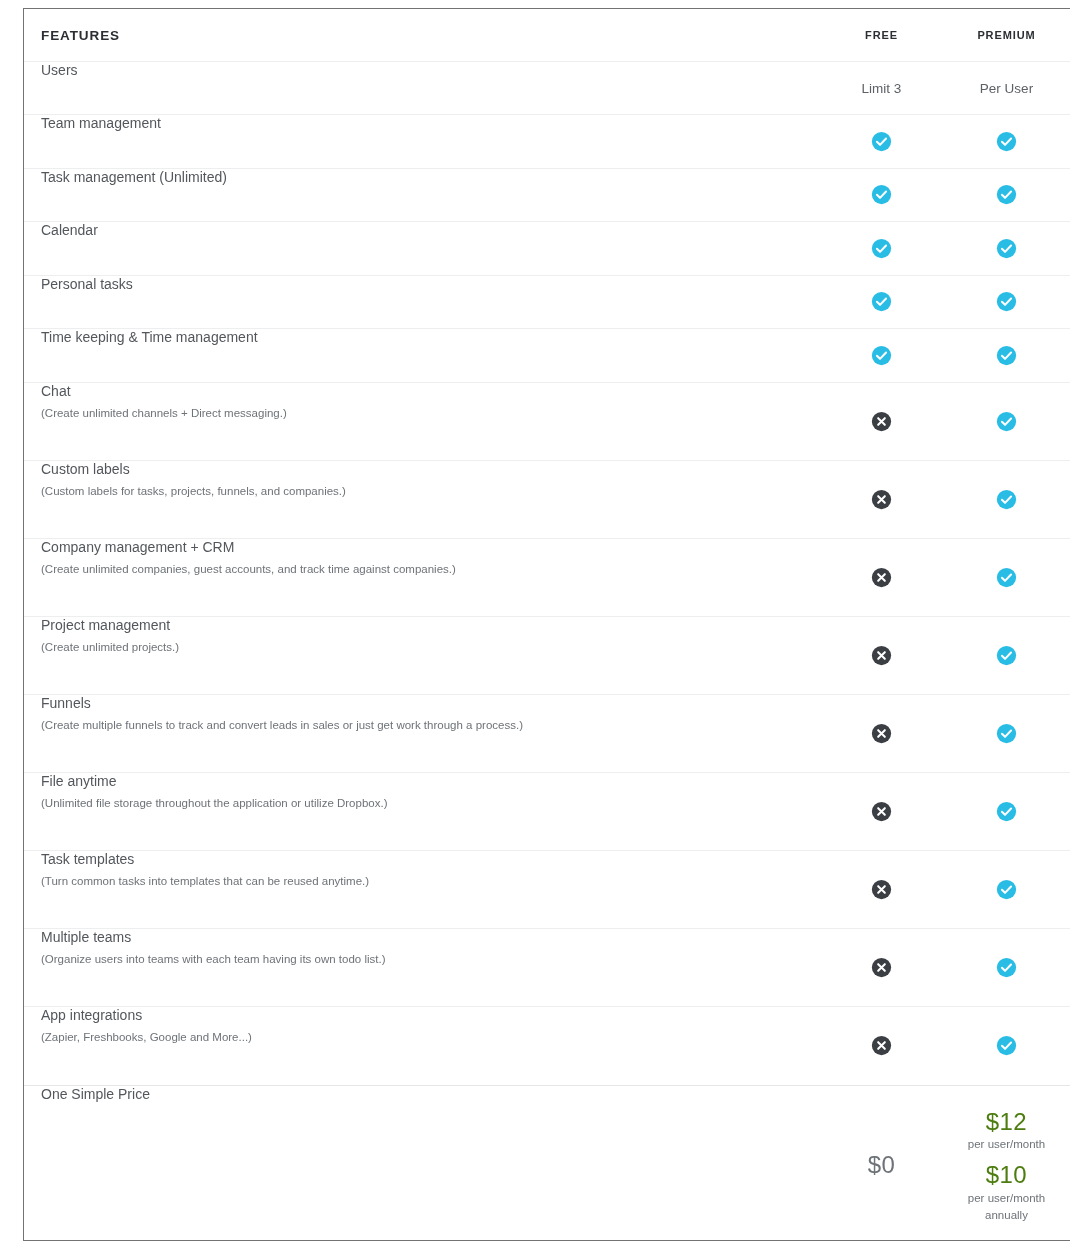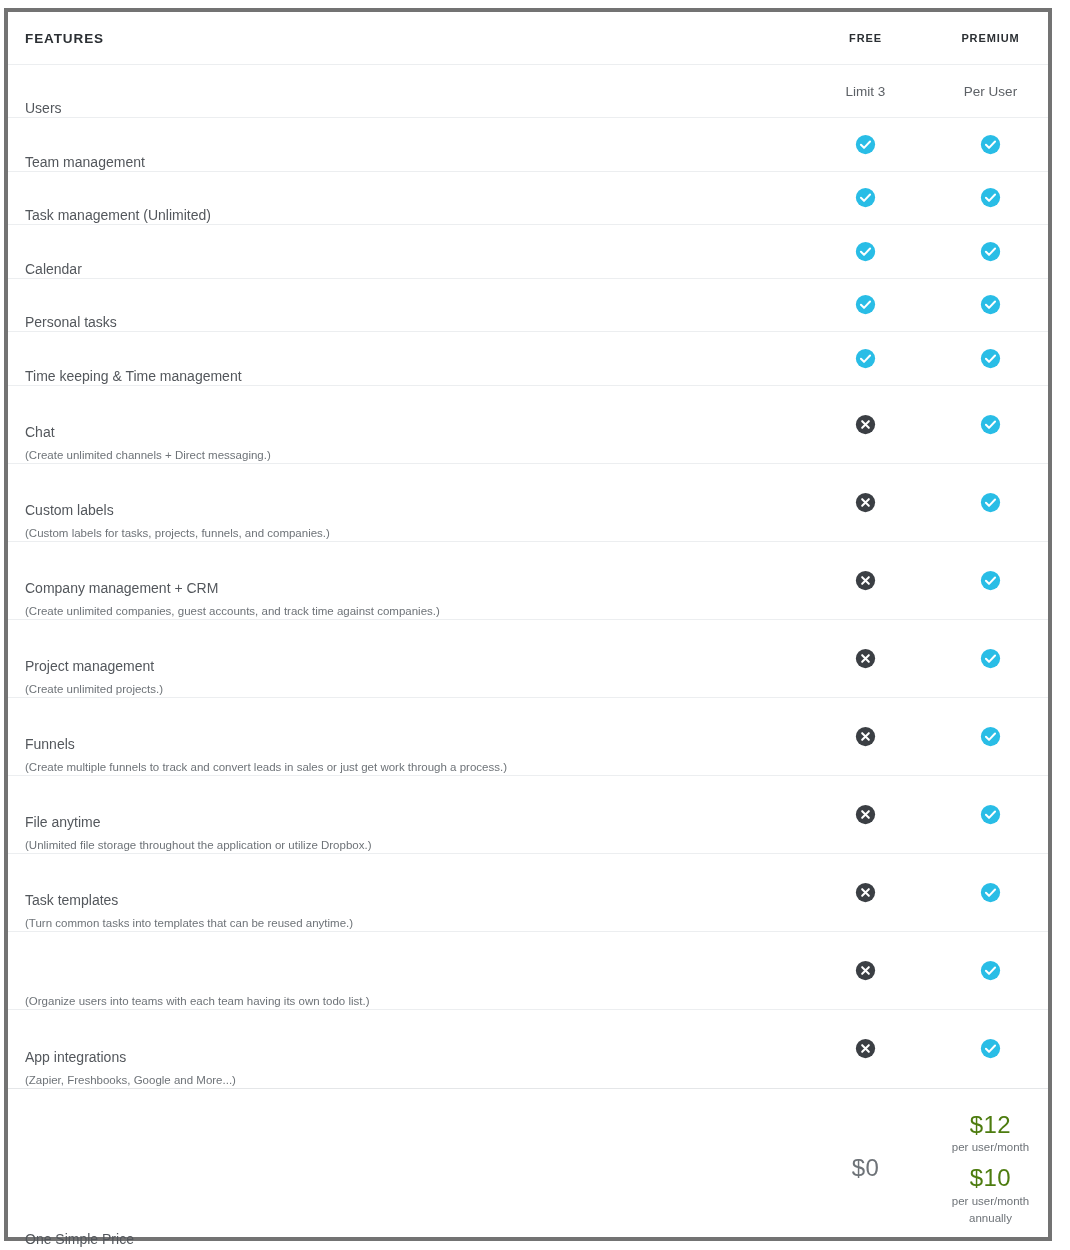--- a/index.html
+++ b/index.html
@@ -9,45 +9,45 @@
   }
   body {
     width: 1070px;
     height: 1250px;
     font-family: "Liberation Sans", "DejaVu Sans", sans-serif;
     -webkit-font-smoothing: antialiased;
   }
 
   .pricing-wrap {
     position: absolute;
-    left: 4px;
+    left: 23px;
     top: 8px;
     width: 1048px;
     height: 1233px;
     box-sizing: border-box;
-    border: 4px solid #737373;
+    border: 1px solid #737373;
     background: #ffffff;
   }
 
   .prow {
     display: flex;
     align-items: stretch;
     border-bottom: 1px solid #eceef0;
     box-sizing: border-box;
   }
   .prow:last-child { border-bottom: none; }
 
   .c-feature {
     flex: 0 0 795px;
     width: 795px;
     box-sizing: border-box;
     padding-left: 17px;
     display: flex;
     flex-direction: column;
-    justify-content: flex-end;
+    justify-content: flex-start;
   }
   .c-free, .c-prem {
     flex: 0 0 auto;
     box-sizing: border-box;
     display: flex;
     flex-direction: column;
     align-items: center;
     justify-content: center;
     text-align: center;
   }
@@ -415,20 +415,21 @@
           <span class="icon">
             <svg width="21" height="21" viewBox="0 0 24 24">
               <circle cx="12" cy="12" r="11" fill="#29bde6"></circle>
               <path d="M6.8 12.3 L10.3 15.8 L17.2 8.6" fill="none" stroke="#ffffff" stroke-width="2.3" stroke-linecap="round" stroke-linejoin="round"></path>
             </svg>
           </span>
         </div>
       </div>
       <div class="prow row-desc">
         <div class="c-feature">
+          <span class="feat-title">Multiple teams</span>
           <span class="feat-desc">(Organize users into teams with each team having its own todo list.)</span>
         </div>
         <div class="c-free">
           <span class="icon">
             <svg width="21" height="21" viewBox="0 0 24 24">
               <circle cx="12" cy="12" r="11" fill="#3b3f44"></circle>
               <path d="M8.2 8.2 L15.8 15.8 M15.8 8.2 L8.2 15.8" fill="none" stroke="#ffffff" stroke-width="2.3" stroke-linecap="round"></path>
             </svg>
           </span>
         </div>

